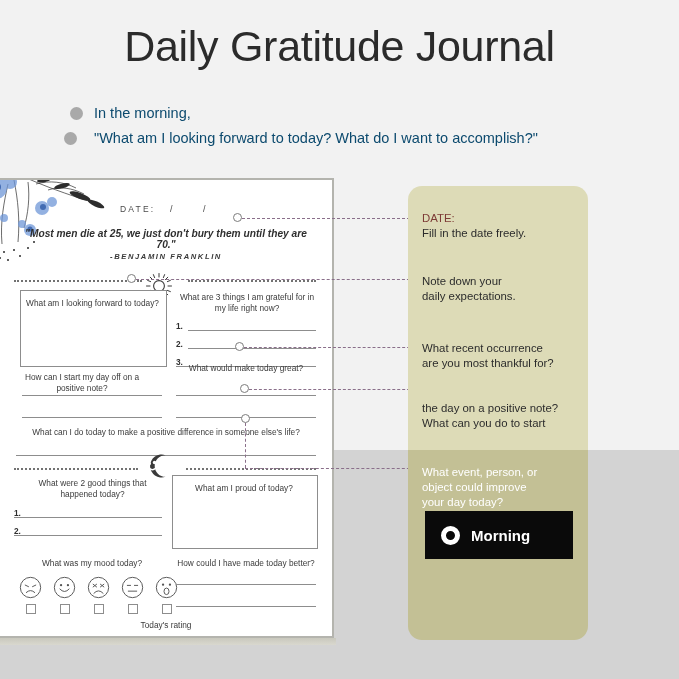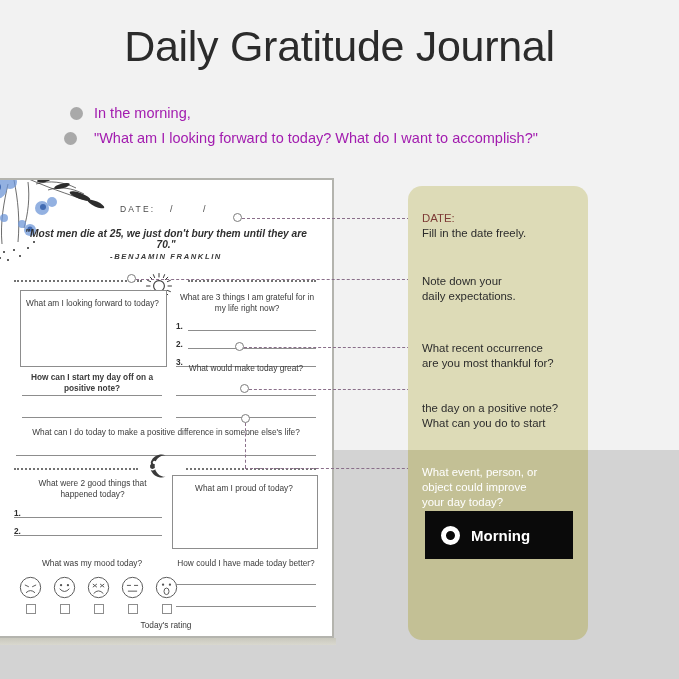--- a/index.html
+++ b/index.html
@@ -25,21 +25,21 @@
     font-family:"Liberation Sans", sans-serif;
   }
   .bullets{position:absolute;left:70px;top:105px;width:560px;}
   .bullet-row{display:flex;align-items:center;margin-bottom:9px;}
   .bullet-row.indent{margin-left:-6px;}
   .dot{
     width:13px;height:13px;border-radius:50%;
     background:#a9a9a9;flex:none;
   }
   .bullet-text{
-    font-size:14.5px;color:#a21caf;margin-left:11px;
+    font-size:14.5px;color:#0c4a6e;margin-left:11px;
     white-space:nowrap;
   }
   .bullet-row.indent .bullet-text{margin-left:17px;}
 
   
   .sheet{
     position:absolute;left:0px;top:178px;width:334px;height:460px;
     background:#ffffff;
     border:2px solid #b4b4ae;
     border-left:none;
@@ -230,21 +230,21 @@
       <div class="j qlabel" style="left:26px;top:118px;width:133px;">What am I looking forward to today?</div>
 
       <div class="j qlabel" style="left:176px;top:112px;width:142px;">What are 3 things I am grateful for in my life right now?</div>
       <div class="j numlbl" style="left:176px;top:141px;">1.</div>
       <div class="rule" style="left:188px;top:150px;width:128px;"></div>
       <div class="j numlbl" style="left:176px;top:159px;">2.</div>
       <div class="rule" style="left:188px;top:168px;width:128px;"></div>
       <div class="j numlbl" style="left:176px;top:177px;">3.</div>
       <div class="rule" style="left:176px;top:186px;width:140px;"></div>
 
-      <div class="j qlabel" style="left:22px;top:192px;width:140px;font-weight:bold;">How can I start my day off on a positive note?</div>
+      <div class="j qlabel" style="left:12px;top:192px;width:140px;">How can I start my day off on a positive note?</div>
       <div class="rule" style="left:22px;top:215px;width:140px;"></div>
       <div class="rule" style="left:22px;top:237px;width:140px;"></div>
 
       <div class="j qlabel" style="left:176px;top:183px;width:140px;">What would make today great?</div>
       <div class="rule" style="left:176px;top:215px;width:140px;"></div>
       <div class="rule" style="left:176px;top:237px;width:140px;"></div>
 
       <div class="j qlabel" style="left:16px;top:247px;width:300px;">What can I do today to make a positive difference in someone else's life?</div>
       <div class="rule" style="left:16px;top:275px;width:300px;"></div>
 

